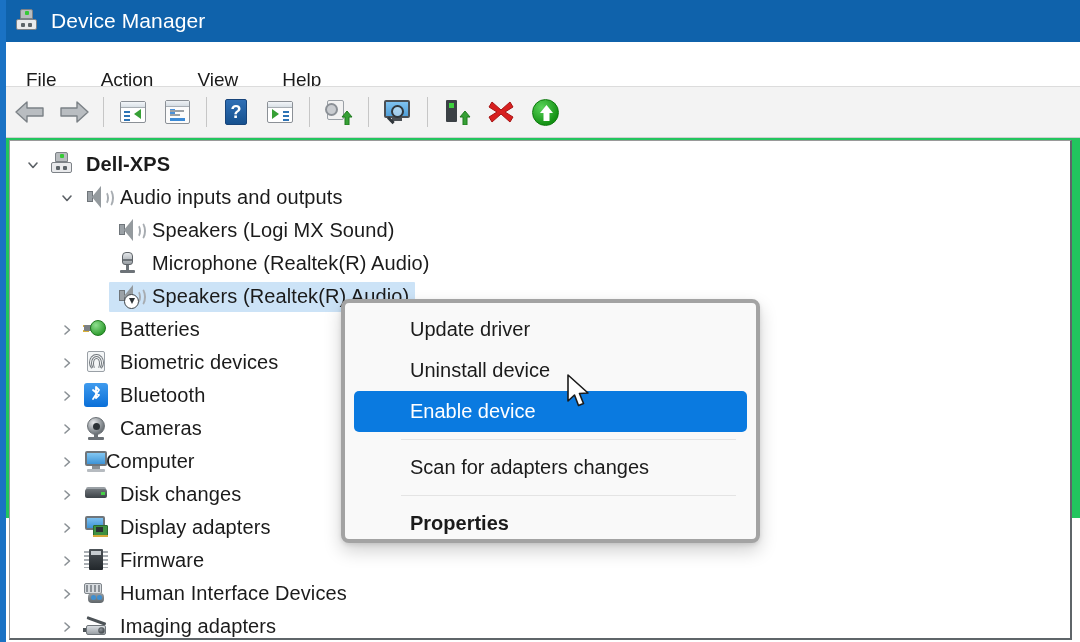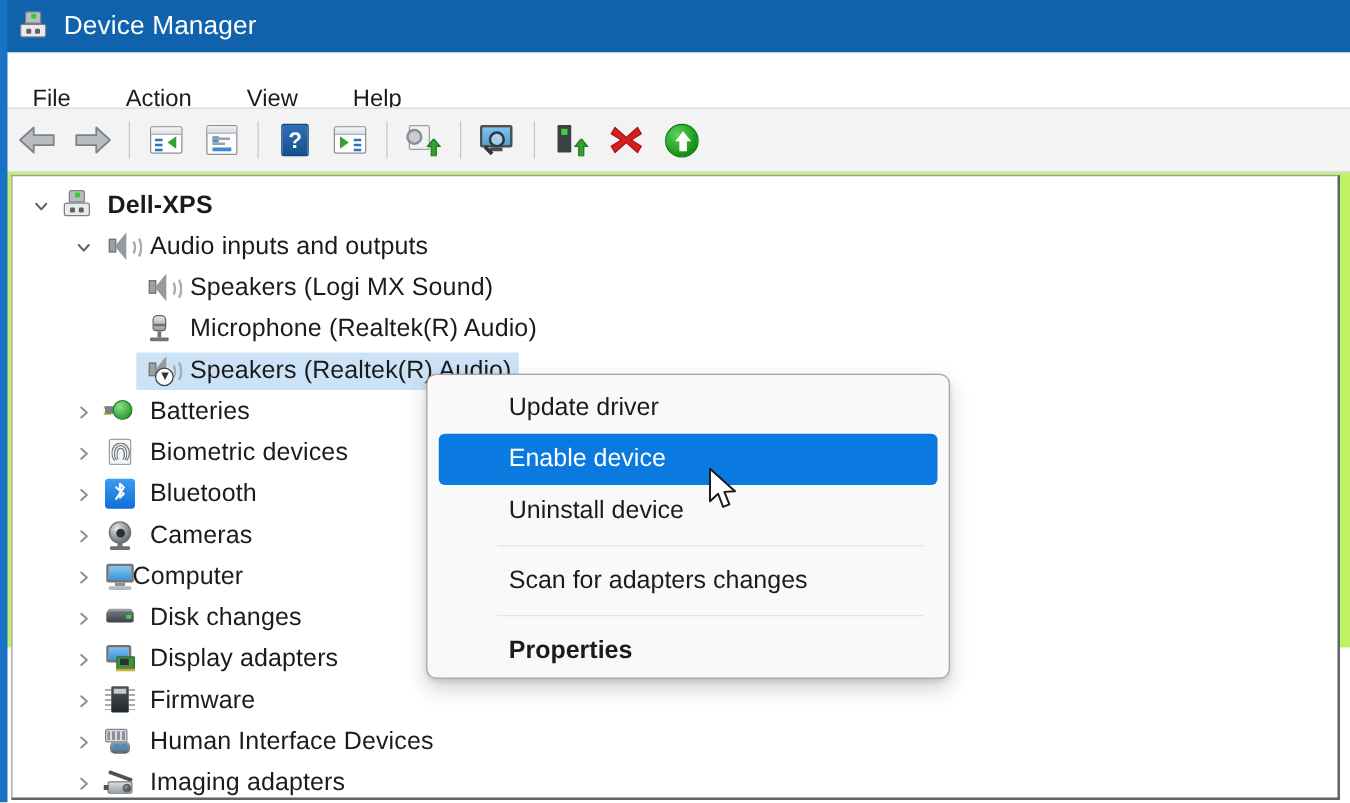--- a/index.html
+++ b/index.html
@@ -12,21 +12,21 @@
     height: 642px;
     overflow: hidden;
     font-family: "Liberation Sans", sans-serif;
     -webkit-font-smoothing: antialiased;
   }
 
   .window {
     position: relative;
     width: 1080px;
     height: 518px;
-    background: #bef264;
+    background: #22c55e;
     box-sizing: border-box;
     text-align: right;
   }
 
   
   .titlebar {
     position: absolute;
     left: 0; top: 0;
     width: 1080px;
     height: 42px;
@@ -675,21 +675,21 @@
     background: #4d5357;
   }
 
   
   .ctxmenu {
     position: absolute;
     left: 341px; top: 299px;
     width: 419px;
     height: 244px;
     background: #f9f9f9;
-    border: 1px solid #a3a3a3;
+    border: 4px solid #a3a3a3;
     border-radius: 8px;
     box-shadow: 0 8px 18px rgba(0,0,0,.18), 0 2px 4px rgba(0,0,0,.10);
     box-sizing: border-box;
     overflow: hidden;
     padding-top: 6px;
   }
   .ctx-item {
     position: relative;
     height: 41px;
     margin: 0 9px;
@@ -1093,22 +1093,22 @@
             <div class="lens"></div>
           </div>
       </div>
       <div class="tlabel" style="left:110px;">Imaging adapters</div>
     </div>
 
   </div>
 
   <div class="ctxmenu">
     <div class="ctx-item">Update driver</div>
+    <div class="ctx-item">Uninstall device</div>
     <div class="ctx-item highlight">Enable device</div>
-    <div class="ctx-item">Uninstall device</div>
     <div class="ctx-sep"></div>
     <div class="ctx-item">Scan for adapters changes</div>
     <div class="ctx-sep"></div>
     <div class="ctx-item bold">Properties</div>
   </div>
 
   <svg class="cursor" viewBox="0 0 26 36">
     <path d="M2 1 L2 27 L8.5 21 L12.5 31.5 L17.5 29.5 L13.5 19.5 L22 19 Z" fill="#ffffff" stroke="#1b1b1b" stroke-width="1.6" stroke-linejoin="round"></path>
   </svg>
 

